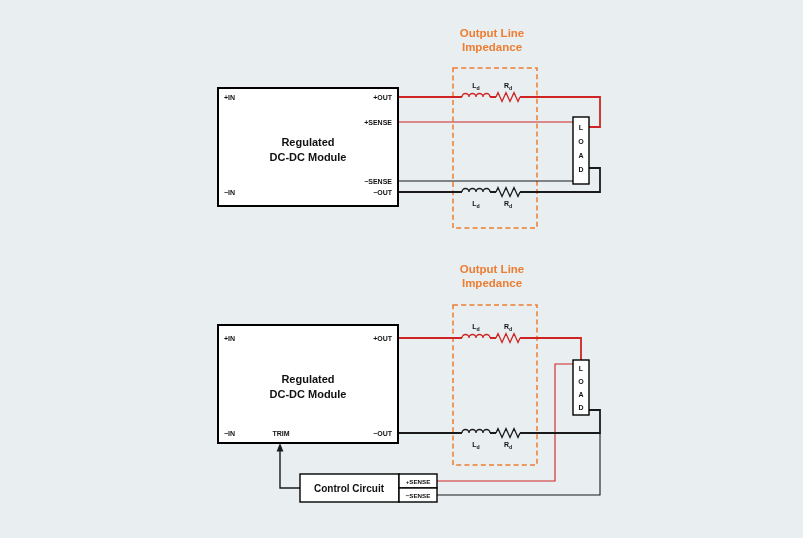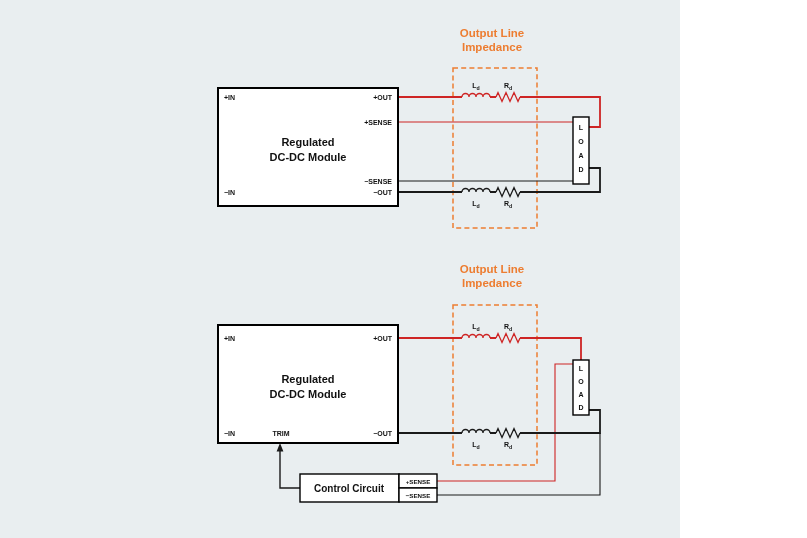--- a/index.html
+++ b/index.html
@@ -6,21 +6,21 @@
     --background:#E9EEF0;
     --wire-positive:#CE2424;
     --wire-negative:#1A1A1A;
     --accent-orange:#ED7D31;
     --box-fill:#FFFFFF;
     --box-border:#000000;
     --text:#111111;
   }
   *{box-sizing:border-box}
   body{margin:0;font-family:"Liberation Sans",sans-serif}
-  .stage{position:relative;width:680px;height:538px;background:var(--background);overflow:hidden}
+  .stage{position:relative;width:803px;height:538px;background:var(--background);overflow:hidden}
   svg{display:block}
   text{font-family:"Liberation Sans","DejaVu Sans",sans-serif;fill:var(--text)}
   .t-orange{fill:var(--accent-orange);font-weight:bold;font-size:11.5px}
   .t-title{font-weight:bold;font-size:11px}
   .t-term{font-weight:bold;font-size:7px}
   .t-comp{font-weight:bold;font-size:7px}
   .t-sub{font-size:5.2px;font-weight:bold}
   .t-load{font-weight:bold;font-size:7px}
   .t-ctrl{font-weight:bold;font-size:10px}
   .t-ctrlterm{font-weight:bold;font-size:6.2px}

